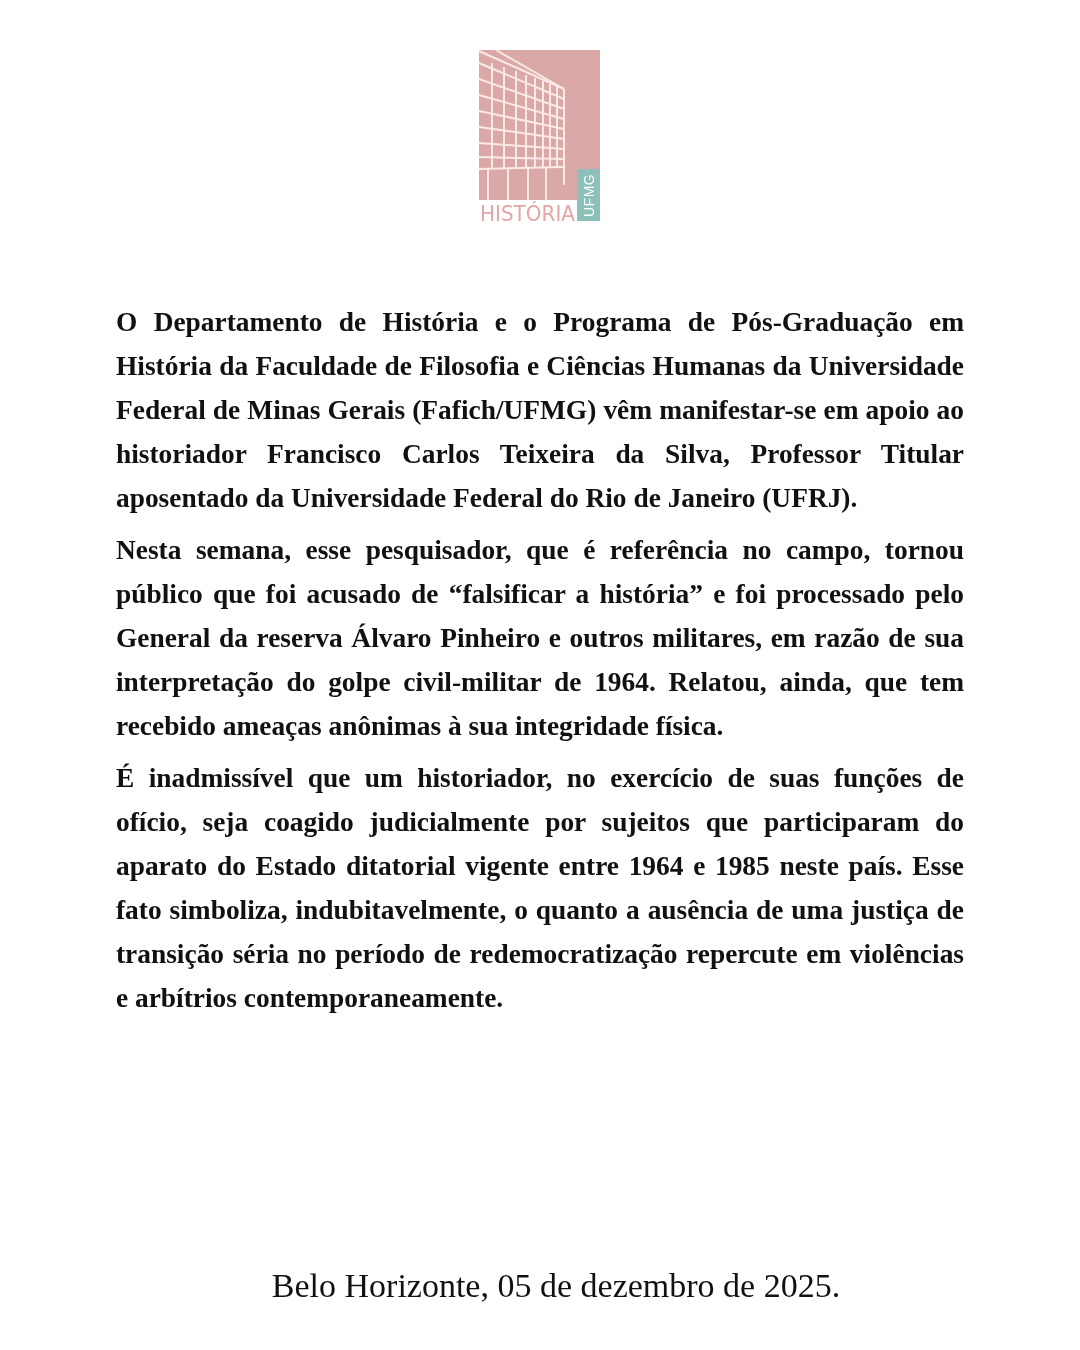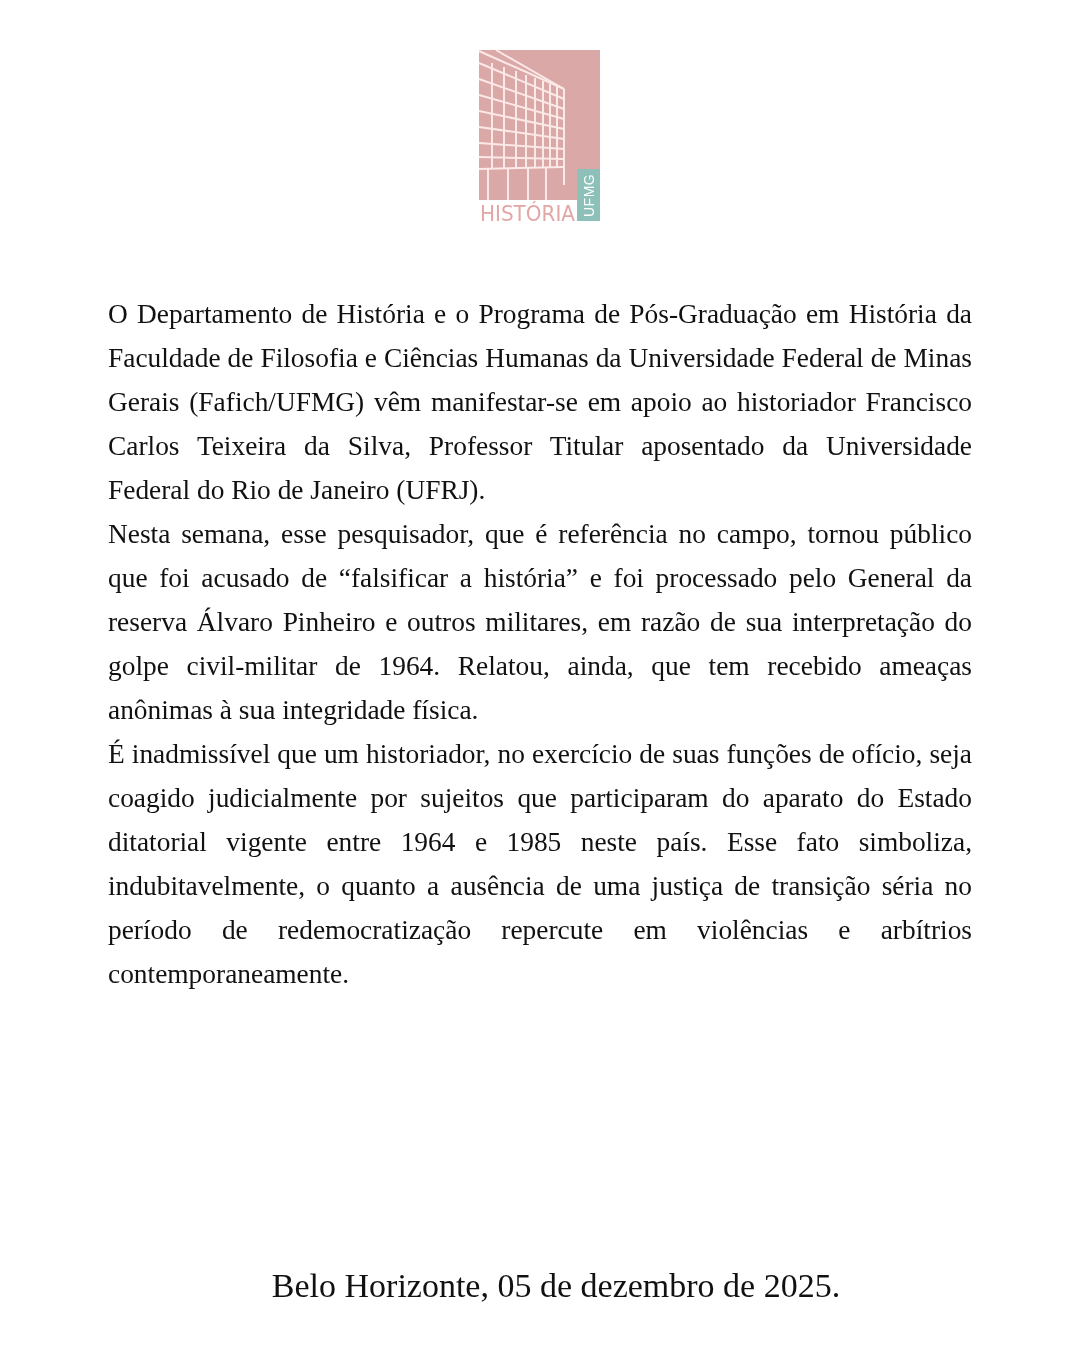--- a/index.html
+++ b/index.html
@@ -30,21 +30,22 @@
     .content {
       position: absolute;
       left: 108px;
       top: 292px;
       width: 864px;
       font-size: 27.4px;
       line-height: 44px;
       text-align: justify;
     }
     .content p {
-      margin: 0;
+      margin: 8px;
+      font-weight: bold;
     }
     .signoff {
       position: absolute;
       left: 0;
       width: 1080px;
       top: 1264px;
       text-align: center;
       font-size: 34px;
       line-height: 44px;
       padding-left: 16px;

